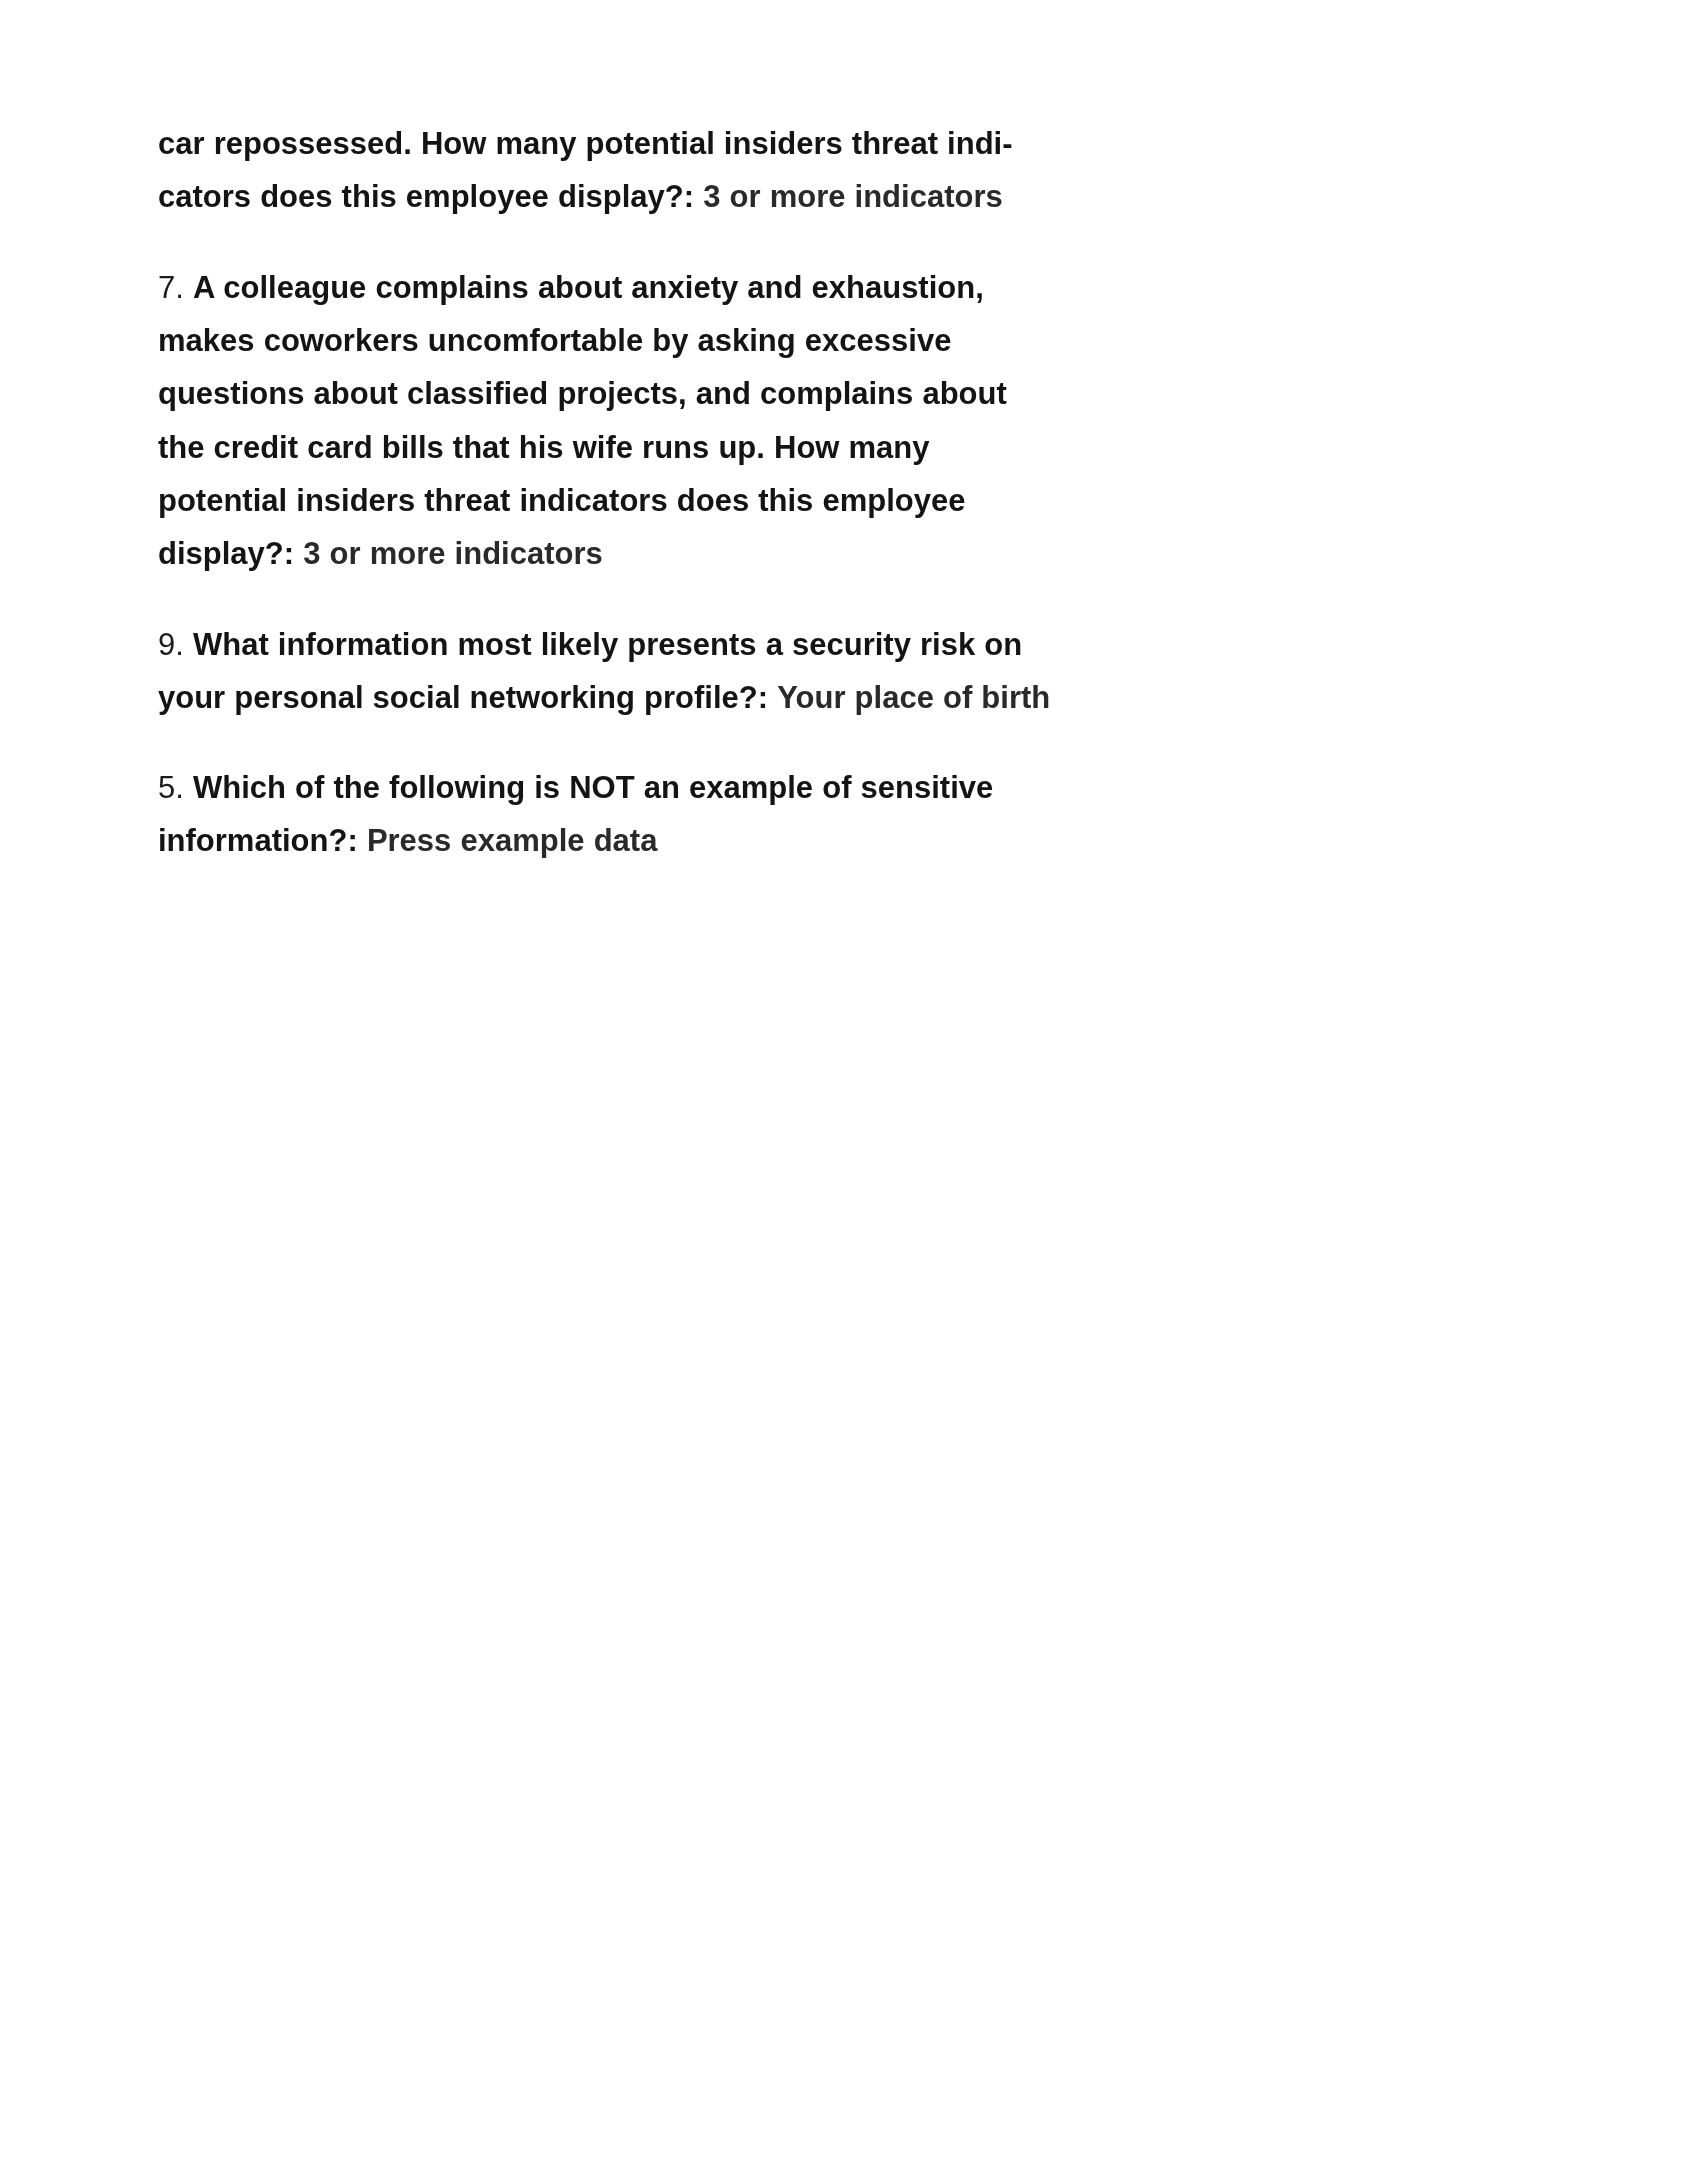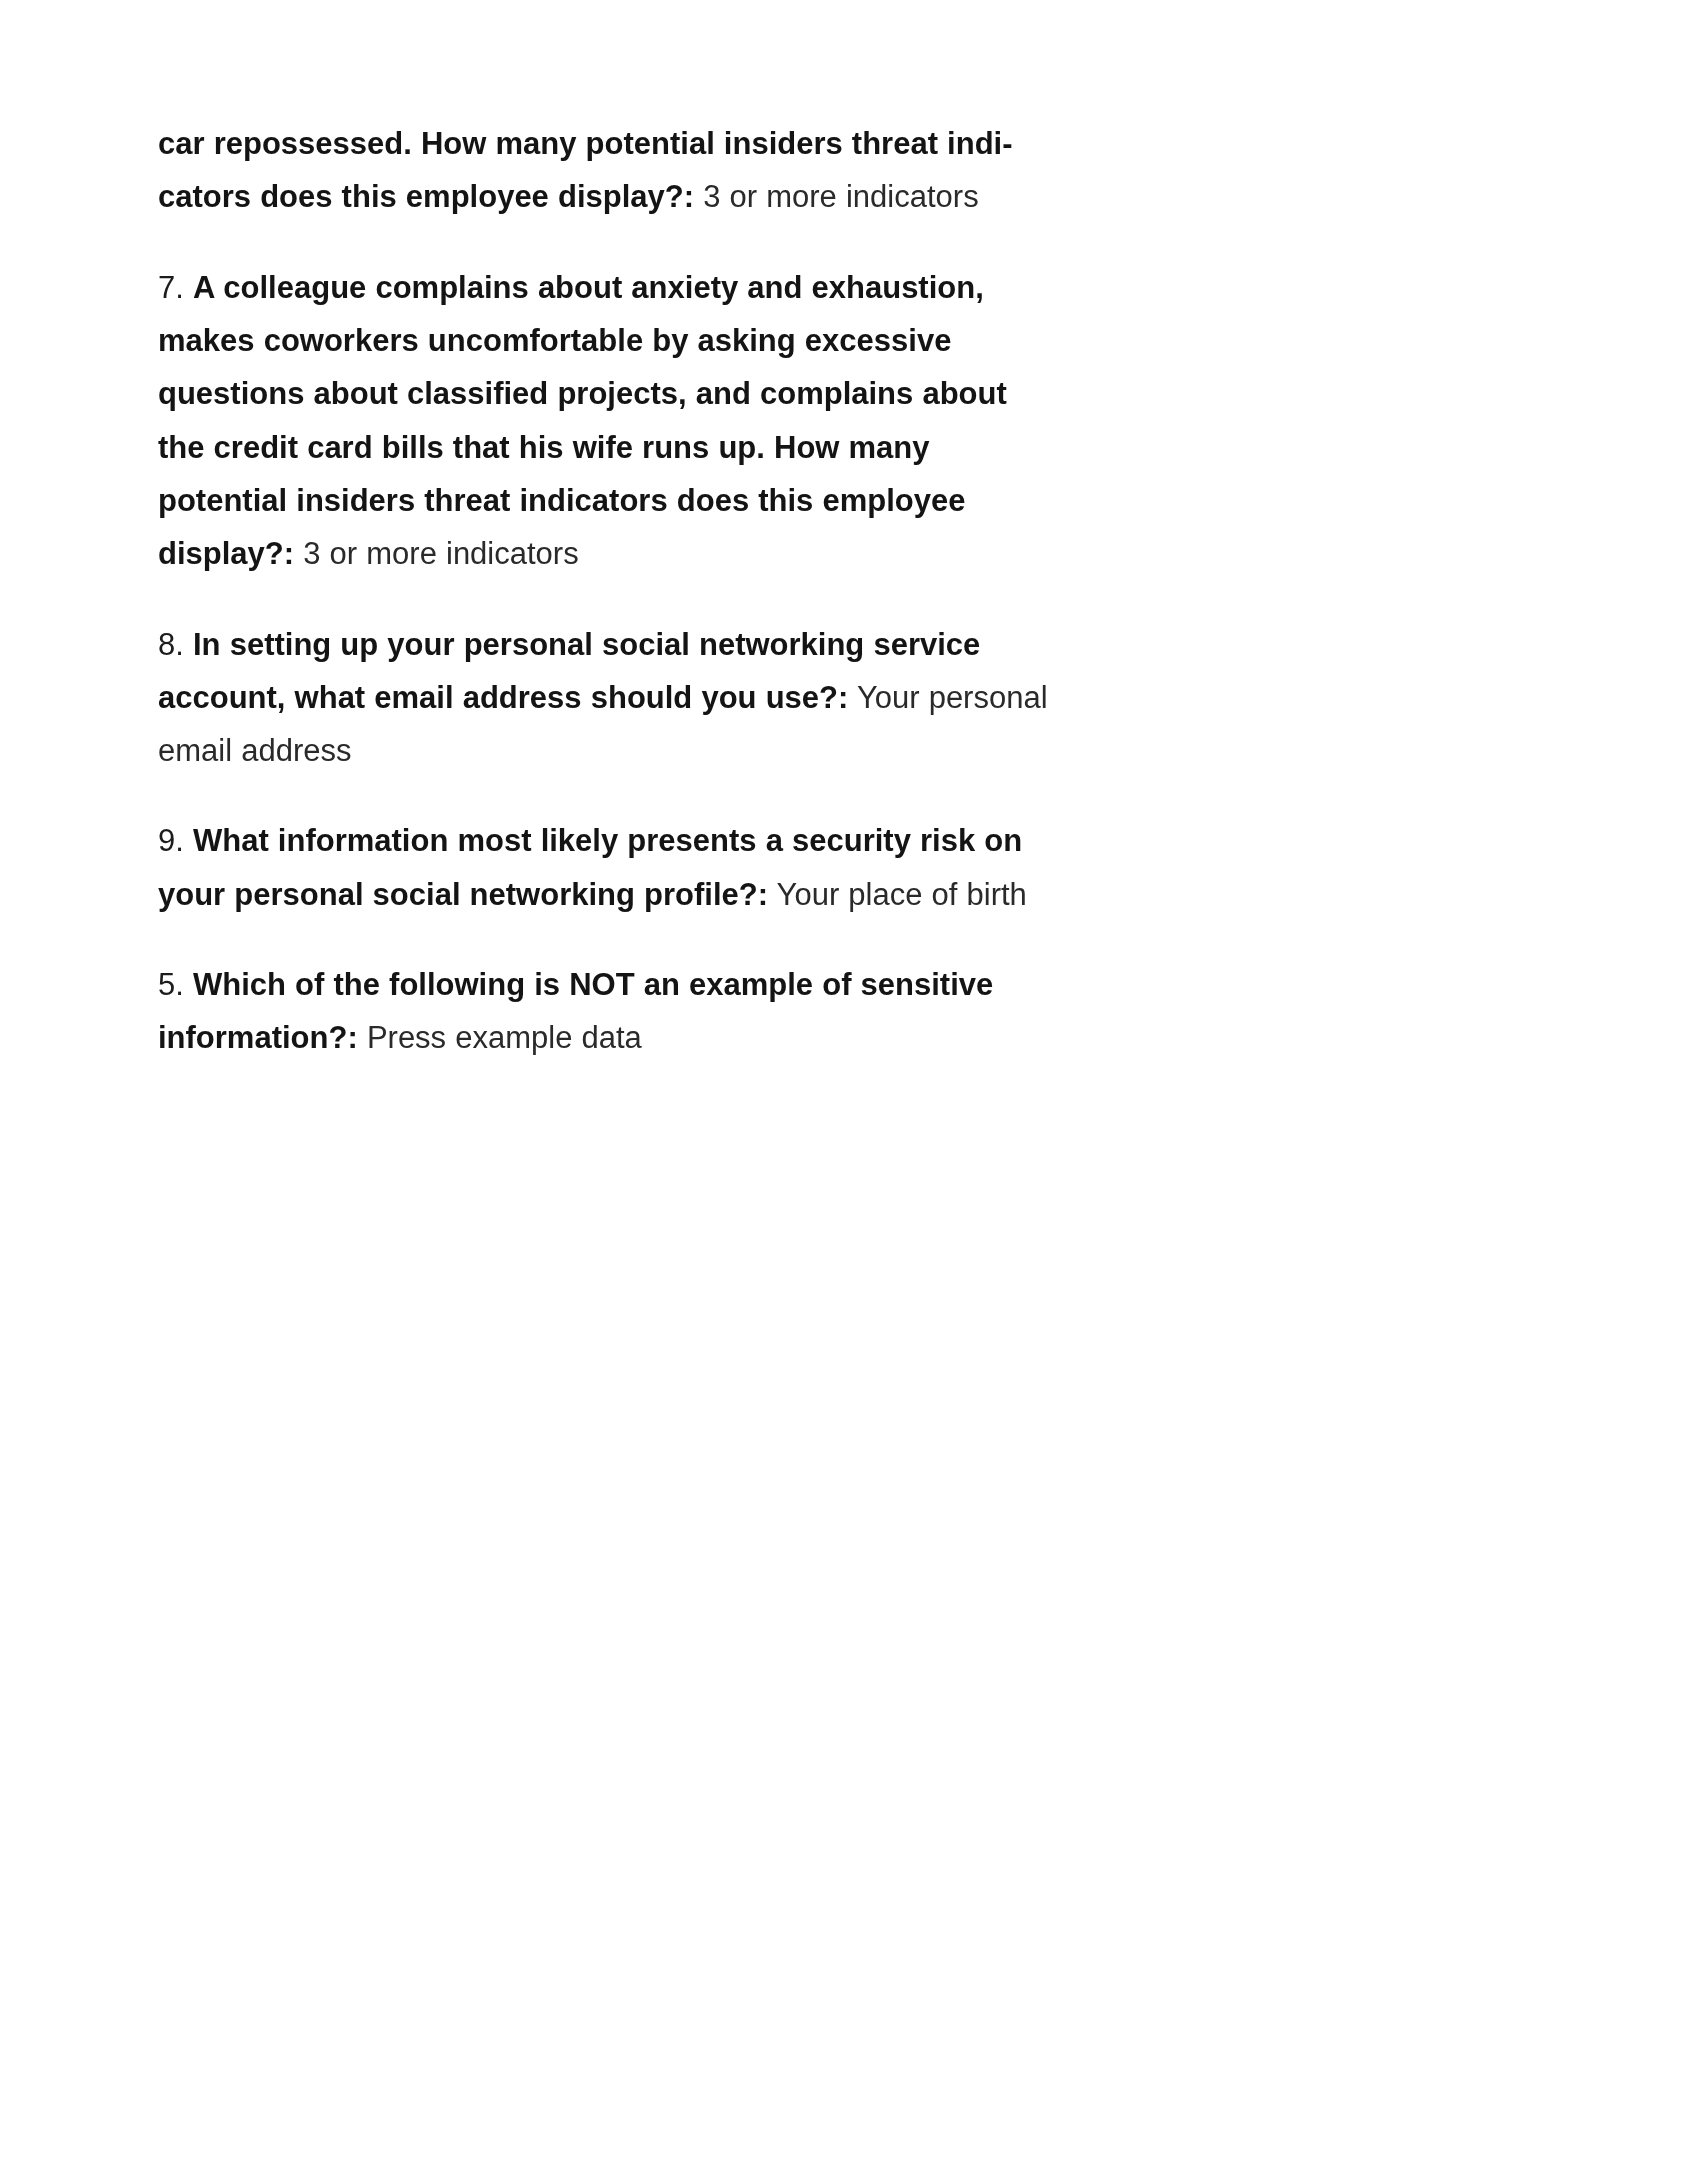--- a/index.html
+++ b/index.html
@@ -30,34 +30,33 @@
   }
   .item-number {
     font-weight: 400;
     color: #1c1c1c;
   }
   .question-text {
     font-weight: 700;
     color: #141414;
   }
   .answer-text {
-    font-weight: 400;
+    font-weight: 700;
     color: #2a2a2a;
   }
 </style>
 </head>
 <body>
 
 <div class="page">
 
   <p class="qa-item"><span class="item-number"></span> <span class="question-text">car repossessed. How many potential insiders threat indi­cators does this employee display?:</span> <span class="answer-text">3 or more indicators</span></p>
 
   <p class="qa-item"><span class="item-number">7.</span> <span class="question-text">A colleague complains about anxiety and exhaustion, makes coworkers uncomfortable by asking excessive questions about classified projects, and complains about the credit card bills that his wife runs up. How many potential insiders threat indicators does this employee display?:</span> <span class="answer-text">3 or more indicators</span></p>
 
-  <p class="qa-item"><span class="item-number">8.</span> <span class="question-text">In setting up your personal social networking service account, what email address should you use?:</span> <span class="answer-text">Your personal email address</span></p>
 
   <p class="qa-item"><span class="item-number">9.</span> <span class="question-text">What information most likely presents a security risk on your personal social networking profile?:</span> <span class="answer-text">Your place of birth</span></p>
 
   <p class="qa-item"><span class="item-number">5.</span> <span class="question-text">Which of the following is NOT an example of sensitive information?:</span> <span class="answer-text">Press example data</span></p>
 
 
 </div>
 
 
 </body></html>

